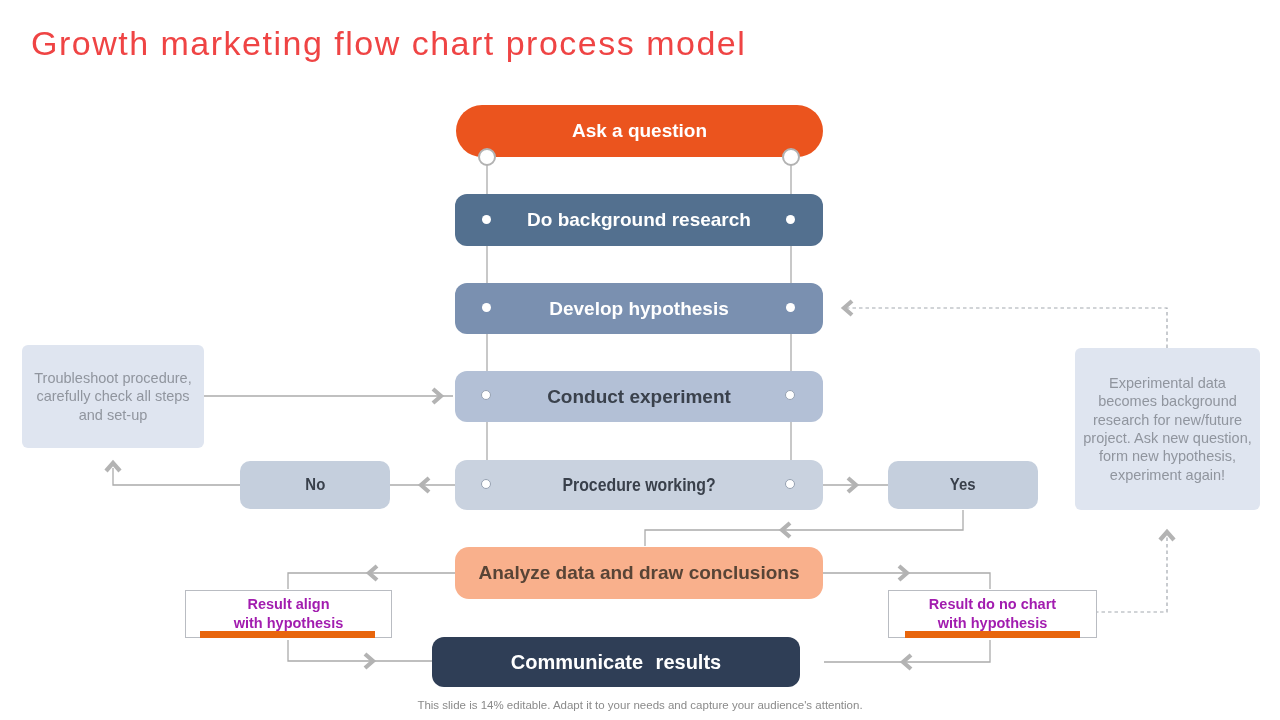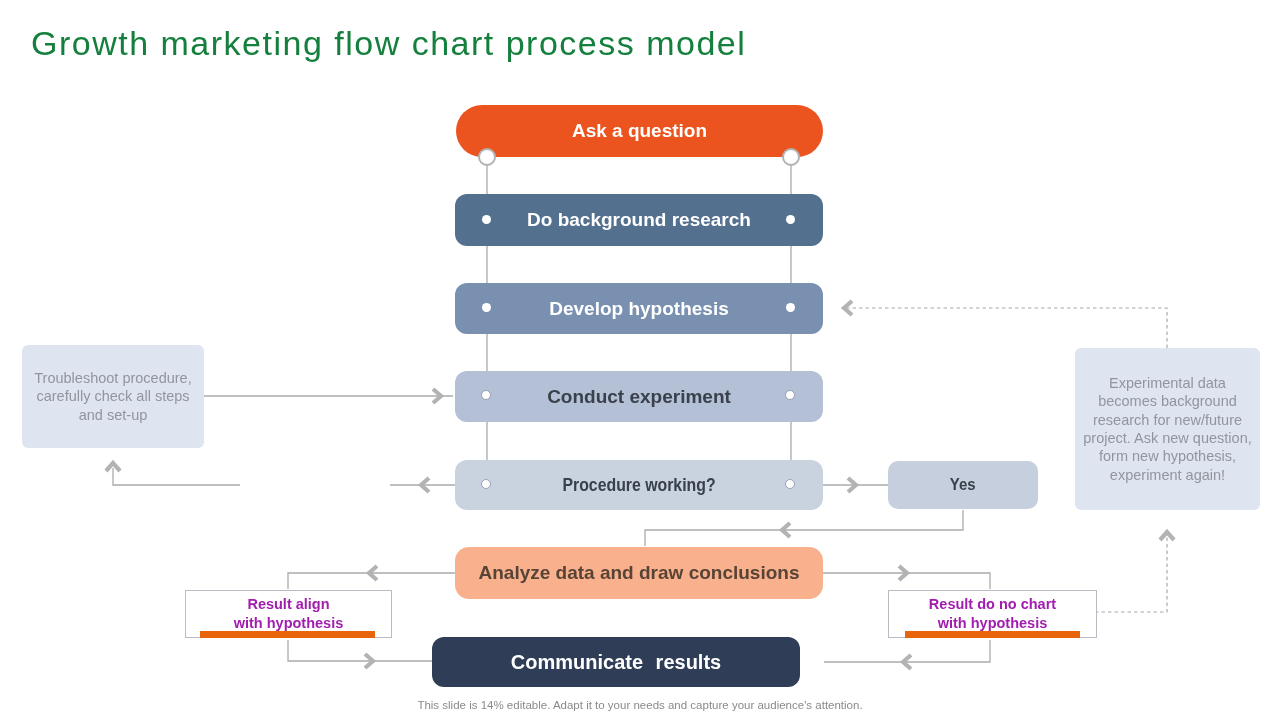--- a/index.html
+++ b/index.html
@@ -2,21 +2,21 @@
 <html><head>
 <meta charset="utf-8">
 <style>
   html,body{margin:0;padding:0;background:#fff;}
   .slide{
     position:relative;width:1280px;height:720px;background:#ffffff;overflow:hidden;
     font-family:"Liberation Sans",sans-serif;
   }
   .title{
     position:absolute;left:31px;top:24px;margin:0;
-    font-size:34px;font-weight:400;letter-spacing:1.5px;color:#15803d;
+    font-size:34px;font-weight:400;letter-spacing:1.5px;color:#ef4444;
   }
   .wires{position:absolute;left:0;top:0;z-index:1;}
   .node{
     position:absolute;z-index:2;display:flex;align-items:center;justify-content:center;
     text-align:center;font-weight:bold;
   }
   .node .lbl{display:block;}
   
   .n-ask{left:456px;top:105px;width:367px;height:52px;border-radius:26px;background:#EB541E;color:#fff;font-size:19px;}
   .n-research{left:455px;top:194px;width:368px;height:52px;border-radius:12px;background:#53708F;color:#fff;font-size:19px;}
@@ -114,20 +114,23 @@
   <div class="node n-procedure condensed">
     <span class="lbl">Procedure working?</span>
   </div>
   <div class="node n-analyze">
     <span class="lbl">Analyze data and draw conclusions</span>
   </div>
   <div class="node n-communicate">
     <span class="lbl">Communicate results</span>
   </div>
 
+  <div class="node n-no condensed">
+    <span class="lbl">No</span>
+  </div>
   <div class="node n-yes condensed">
     <span class="lbl">Yes</span>
   </div>
 
   <div class="note note-left">
     <span>Troubleshoot procedure, carefully check all steps and set-up</span>
   </div>
   <div class="note note-right">
     <span>Experimental data becomes background research for new/future project. Ask new question, form new hypothesis, experiment again!</span>
   </div>

